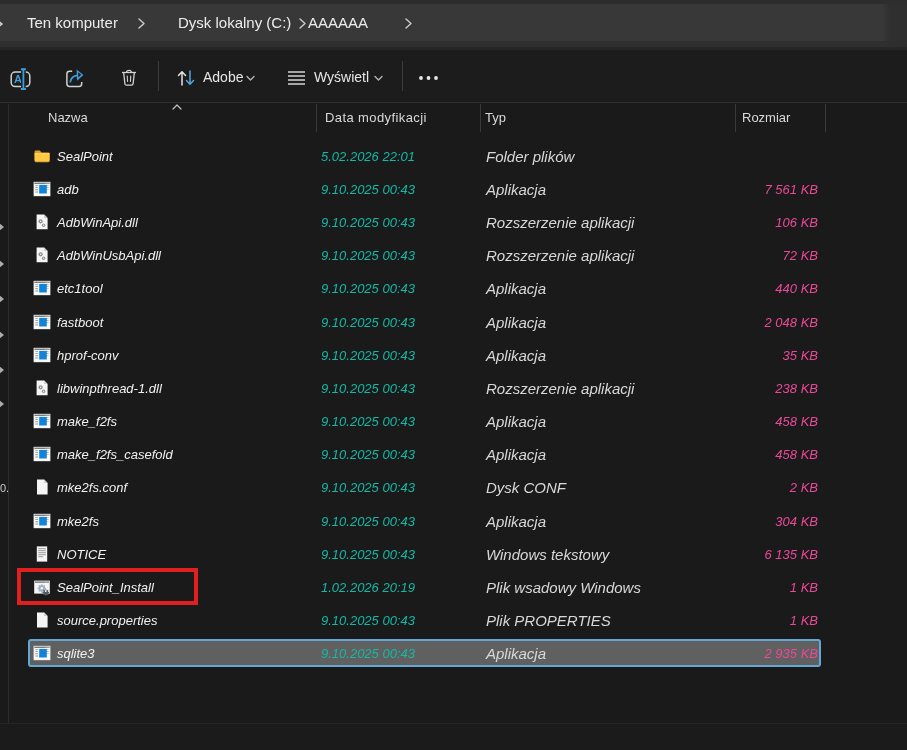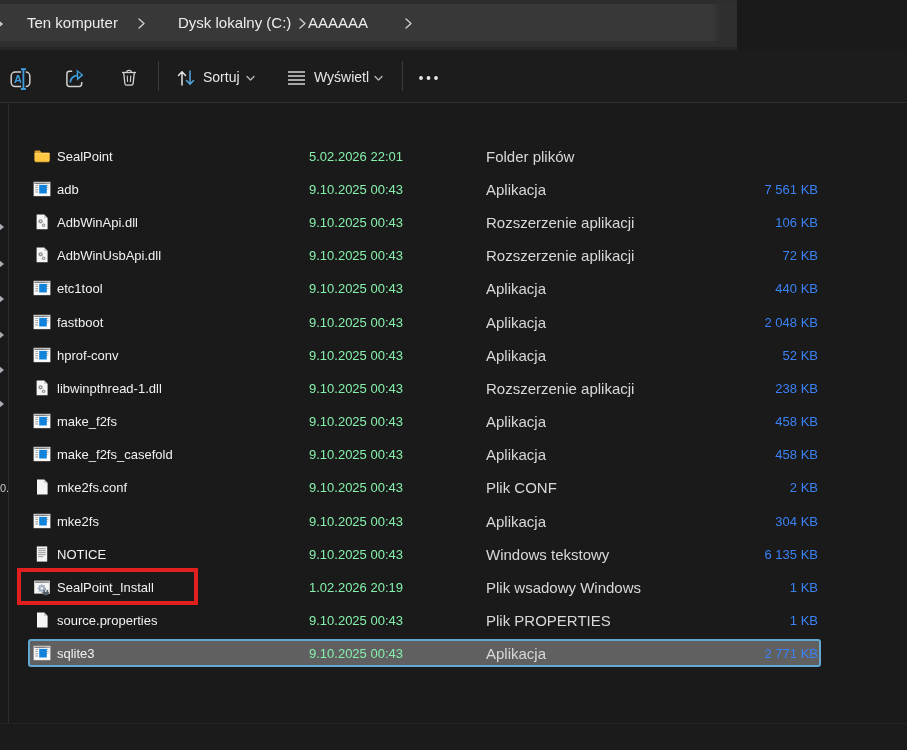--- a/index.html
+++ b/index.html
@@ -1,47 +1,47 @@
 <!DOCTYPE html>
 <html><head><meta charset="utf-8">
 <style>
 * { margin:0; padding:0; box-sizing:border-box; }
 html,body { width:907px; height:750px; background:#1a1a1a; overflow:hidden;
   font-family:"Liberation Sans",sans-serif; }
 #stage { position:relative; width:907px; height:750px; }
 
 
-#crumb { position:absolute; left:0; top:0; width:737px; height:50px;
+#crumb { position:absolute; left:0; top:0; width:907px; height:50px;
   background:linear-gradient(to bottom,#2c2c2c 0,#2c2c2c 4px,#383838 4px,#383838 41px,#2f2f2f 41px,#2f2f2f 47px,#262626 47px,#262626 50px); }
 #crumb .bc { position:absolute; top:15px; font-size:15px; color:#ececec; line-height:16px; white-space:nowrap; }
 .bchev { position:absolute; top:18px; }
 #crumb-right { position:absolute; right:0; top:0; width:25px; height:47px; background:linear-gradient(to right,rgba(46,46,46,0) 0,rgba(46,46,46,0.9) 8px,rgba(46,46,46,0.9) 100%); }
 #crumb-stub { position:absolute; left:-3px; top:18px; }
 
 
 #toolbar { position:absolute; left:0; top:50px; width:907px; height:53px; background:#1c1c1c;
   border-bottom:1px solid #2e2e2e; }
 #toolbar .tlabel { position:absolute; top:19px; font-size:14px; color:#e6e6e6; white-space:nowrap; }
 .tsep { position:absolute; top:11px; width:1px; height:30px; background:#3c3c3c; }
 
 
 #hdr { position:absolute; left:0; top:104px; width:907px; height:28px; }
 #hdr .h { position:absolute; top:6px; font-size:13px; color:#d9d9d9; }
 #hdr .vsep { position:absolute; top:0; width:1px; height:28px; background:#393939; }
 
 
 #list { position:absolute; left:9px; top:139px; width:898px; }
-.row { position:relative; height:33.2px; }
+.row { position:relative; height:33.2px;font-style:italic; }
 .row span, .row div.c-size { position:absolute; top:50%; transform:translateY(-50%); white-space:nowrap; }
 .ficon { left:24px; width:18px; height:18px; }
 .ficon svg { display:block; }
 .c-name { left:48px; font-size:13px; color:#f1f1f1; }
-.c-date { left:300px; font-size:13px; color:#86efac; }
+.c-date { left:312px; font-size:13px; color:#14b8a6; }
 .c-type { left:477px; font-size:15px; color:#d8d8d8; }
-.c-size { left:694px; width:115px; text-align:right; font-size:13px; color:#3b82f6; }
+.c-size { left:694px; width:115px; text-align:right; font-size:13px; color:#ec4899; }
 .selbox { position:absolute; left:19px; top:2.5px; width:793px; height:28px;
   background:#606060; border:2px solid #62a8d2; border-radius:3px; }
 
 
 #navstrip { position:absolute; left:0; top:104px; width:9px; height:619px; background:#1a1a1a; }
 #navline { position:absolute; left:8px; top:104px; width:1px; height:619px; background:#2d2d2d; }
 .navchev { position:absolute; left:0; }
 #navnum { position:absolute; left:0; top:482px; font-size:11px; color:#c9c9c9; }
 
 
@@ -97,21 +97,21 @@
       <path d="M6.6 4.2 a2.4 1.9 0 0 1 4.8 0" fill="none" stroke="#d3d3d3" stroke-width="1.2"></path>
       <line x1="7.2" y1="7.6" x2="7.6" y2="13.9" stroke="#d3d3d3" stroke-width="1.1"></line>
       <line x1="10.8" y1="7.6" x2="10.4" y2="13.9" stroke="#d3d3d3" stroke-width="1.1"></line>
     </svg>
     <div class="tsep" style="left:158px"></div>
 
     <svg style="position:absolute;left:176px;top:19px" width="20" height="18" viewBox="0 0 20 18">
       <path d="M6 16 V3 M2.5 6.5 L6 2.8 L9.5 6.5" fill="none" stroke="#e3e3e3" stroke-width="1.5" stroke-linecap="round" stroke-linejoin="round"></path>
       <path d="M14 2 V15 M10.5 11.5 L14 15.2 L17.5 11.5" fill="none" stroke="#53a4dd" stroke-width="1.5" stroke-linecap="round" stroke-linejoin="round"></path>
     </svg>
-    <span class="tlabel" style="left:203px">Sortuj</span>
+    <span class="tlabel" style="left:203px">Adobe</span>
     <svg style="position:absolute;left:246px;top:25px" width="9" height="7" viewBox="0 0 9 7">
         <path d="M1 1.5 L4.5 5 L8 1.5" stroke="#b9b9b9" stroke-width="1.3" fill="none" stroke-linecap="round" stroke-linejoin="round"></path>
       </svg>
 
     <svg style="position:absolute;left:287px;top:20px" width="19" height="16" viewBox="0 0 19 16">
       <g stroke="#e3e3e3" stroke-width="1.4">
       <line x1="1" y1="2" x2="18" y2="2"></line>
           <line x1="1" y1="6" x2="18" y2="6"></line>
       <line x1="1" y1="10" x2="18" y2="10"></line>
           <line x1="1" y1="14" x2="18" y2="14"></line>
@@ -122,20 +122,33 @@
         <path d="M1 1.5 L4.5 5 L8 1.5" stroke="#b9b9b9" stroke-width="1.3" fill="none" stroke-linecap="round" stroke-linejoin="round"></path>
       </svg>
     <div class="tsep" style="left:402px"></div>
     <svg style="position:absolute;left:417px;top:25px" width="24" height="6" viewBox="0 0 24 6">
       <circle cx="4" cy="3" r="1.9" fill="#e8e8e8"></circle>
         <circle cx="11.5" cy="3" r="1.9" fill="#e8e8e8"></circle>
         <circle cx="19" cy="3" r="1.9" fill="#e8e8e8"></circle>
     </svg>
   </div>
 
+  <div id="hdr">
+    <svg style="position:absolute;left:172px;top:0px" width="10" height="6" viewBox="0 0 10 6">
+        <path d="M1 5 L5 1 L9 5" stroke="#bdbdbd" stroke-width="1.3" fill="none" stroke-linecap="round" stroke-linejoin="round"></path>
+      </svg>
+    <span class="h" style="left:48px">Nazwa</span>
+    <span class="h" style="left:325px;letter-spacing:0.4px">Data modyfikacji</span>
+    <span class="h" style="left:485px">Typ</span>
+    <span class="h" style="left:742px">Rozmiar</span>
+    <div class="vsep" style="left:316px"></div>
+    <div class="vsep" style="left:480px"></div>
+    <div class="vsep" style="left:735px"></div>
+    <div class="vsep" style="left:825px"></div>
+  </div>
 
   <div id="list">
 <div class="row">
 <span class="ficon">
           <svg width="18" height="18" viewBox="0 0 18 18">
 <path d="M1.6 4.6 a1.1 1.1 0 0 1 1.1-1.1 h4.1 l1.7 1.9 h7 a1.1 1.1 0 0 1 1.1 1.1 v7.6 a1.1 1.1 0 0 1-1.1 1.1 H2.7 a1.1 1.1 0 0 1-1.1-1.1 z" fill="#dfa033"></path>
 <path d="M1.6 6.6 h14.9 v6.5 a1.1 1.1 0 0 1-1.1 1.1 H2.7 a1.1 1.1 0 0 1-1.1-1.1 z" fill="#ffc843"></path>
 <path d="M1.6 6.2 h14.9 v1 H1.6 z" fill="#ffd96b"></path>
 </svg>
         </span>
@@ -263,21 +276,21 @@
 <rect x="2.3" y="11.6" width="2.8" height="0.8" fill="#777"></rect>
 <rect x="13" y="5.3" width="2.6" height="0.8" fill="#9f9f9f"></rect>
 <rect x="13" y="7.1" width="2.6" height="0.8" fill="#9f9f9f"></rect>
 <rect x="13" y="9" width="2.6" height="0.7" fill="#b0b0b0"></rect>
 <rect x="6.2" y="4.9" width="7.6" height="8.6" fill="#1283da"></rect>
 </svg>
         </span>
 <span class="c-name">hprof-conv</span>
 <span class="c-date">9.10.2025 00:43</span>
 <span class="c-type">Aplikacja</span>
-<div class="c-size">52 KB</div>
+<div class="c-size">35 KB</div>
 </div>
 <div class="row">
 <span class="ficon">
           <svg width="18" height="18" viewBox="0 0 18 18">
 <path d="M3.6 1.6 h7.6 l3.4 3.4 v11.2 H3.6 z" fill="#f5f5f5"></path>
 <path d="M11.2 1.6 l3.4 3.4 h-3.4 z" fill="#c9c9c9"></path>
 <circle cx="7.6" cy="8.3" r="2.1" fill="#8f8f8f"></circle>
             <circle cx="7.6" cy="8.3" r="0.8" fill="#f5f5f5"></circle>
 <circle cx="10.6" cy="12.3" r="1.7" fill="#8f8f8f"></circle>
             <circle cx="10.6" cy="12.3" r="0.7" fill="#f5f5f5"></circle>
@@ -338,21 +351,21 @@
 </div>
 <div class="row">
 <span class="ficon">
           <svg width="18" height="18" viewBox="0 0 18 18">
 <path d="M4 1.6 h7.2 l3.4 3.4 v11.4 H4 z" fill="#f5f5f5"></path>
 <path d="M11.2 1.6 l3.4 3.4 h-3.4 z" fill="#c9c9c9"></path>
 </svg>
         </span>
 <span class="c-name">mke2fs.conf</span>
 <span class="c-date">9.10.2025 00:43</span>
-<span class="c-type">Plik CONF</span>
+<span class="c-type">Dysk CONF</span>
 <div class="c-size">2 KB</div>
 </div>
 <div class="row">
 <span class="ficon">
           <svg width="18" height="18" viewBox="0 0 18 18">
 <rect x="0.6" y="1.8" width="16.8" height="14.4" fill="#f0f0f0"></rect>
 <rect x="1.4" y="2.6" width="15.2" height="1.6" fill="#7d7d7d"></rect>
 <circle cx="12.9" cy="3.3" r="0.4" fill="#efefef"></circle>
             <circle cx="14.3" cy="3.3" r="0.4" fill="#efefef"></circle>
             <circle cx="15.7" cy="3.3" r="0.4" fill="#efefef"></circle>
@@ -435,21 +448,21 @@
 <rect x="2.3" y="11.6" width="2.8" height="0.8" fill="#777"></rect>
 <rect x="13" y="5.3" width="2.6" height="0.8" fill="#9f9f9f"></rect>
 <rect x="13" y="7.1" width="2.6" height="0.8" fill="#9f9f9f"></rect>
 <rect x="13" y="9" width="2.6" height="0.7" fill="#b0b0b0"></rect>
 <rect x="6.2" y="4.9" width="7.6" height="8.6" fill="#1283da"></rect>
 </svg>
         </span>
 <span class="c-name">sqlite3</span>
 <span class="c-date">9.10.2025 00:43</span>
 <span class="c-type">Aplikacja</span>
-<div class="c-size">2 771 KB</div>
+<div class="c-size">2 935 KB</div>
 </div>
   </div>
 
   <div id="navstrip"></div>
   <div id="navline"></div>
 <svg class="navchev" style="top:222px" width="7" height="10" viewBox="0 0 7 10">
       <path d="M-2 0 L4 5 L-2 10 z" fill="#a9adb3"></path>
     </svg>
 <svg class="navchev" style="top:259px" width="7" height="10" viewBox="0 0 7 10">
       <path d="M-2 0 L4 5 L-2 10 z" fill="#a9adb3"></path>

